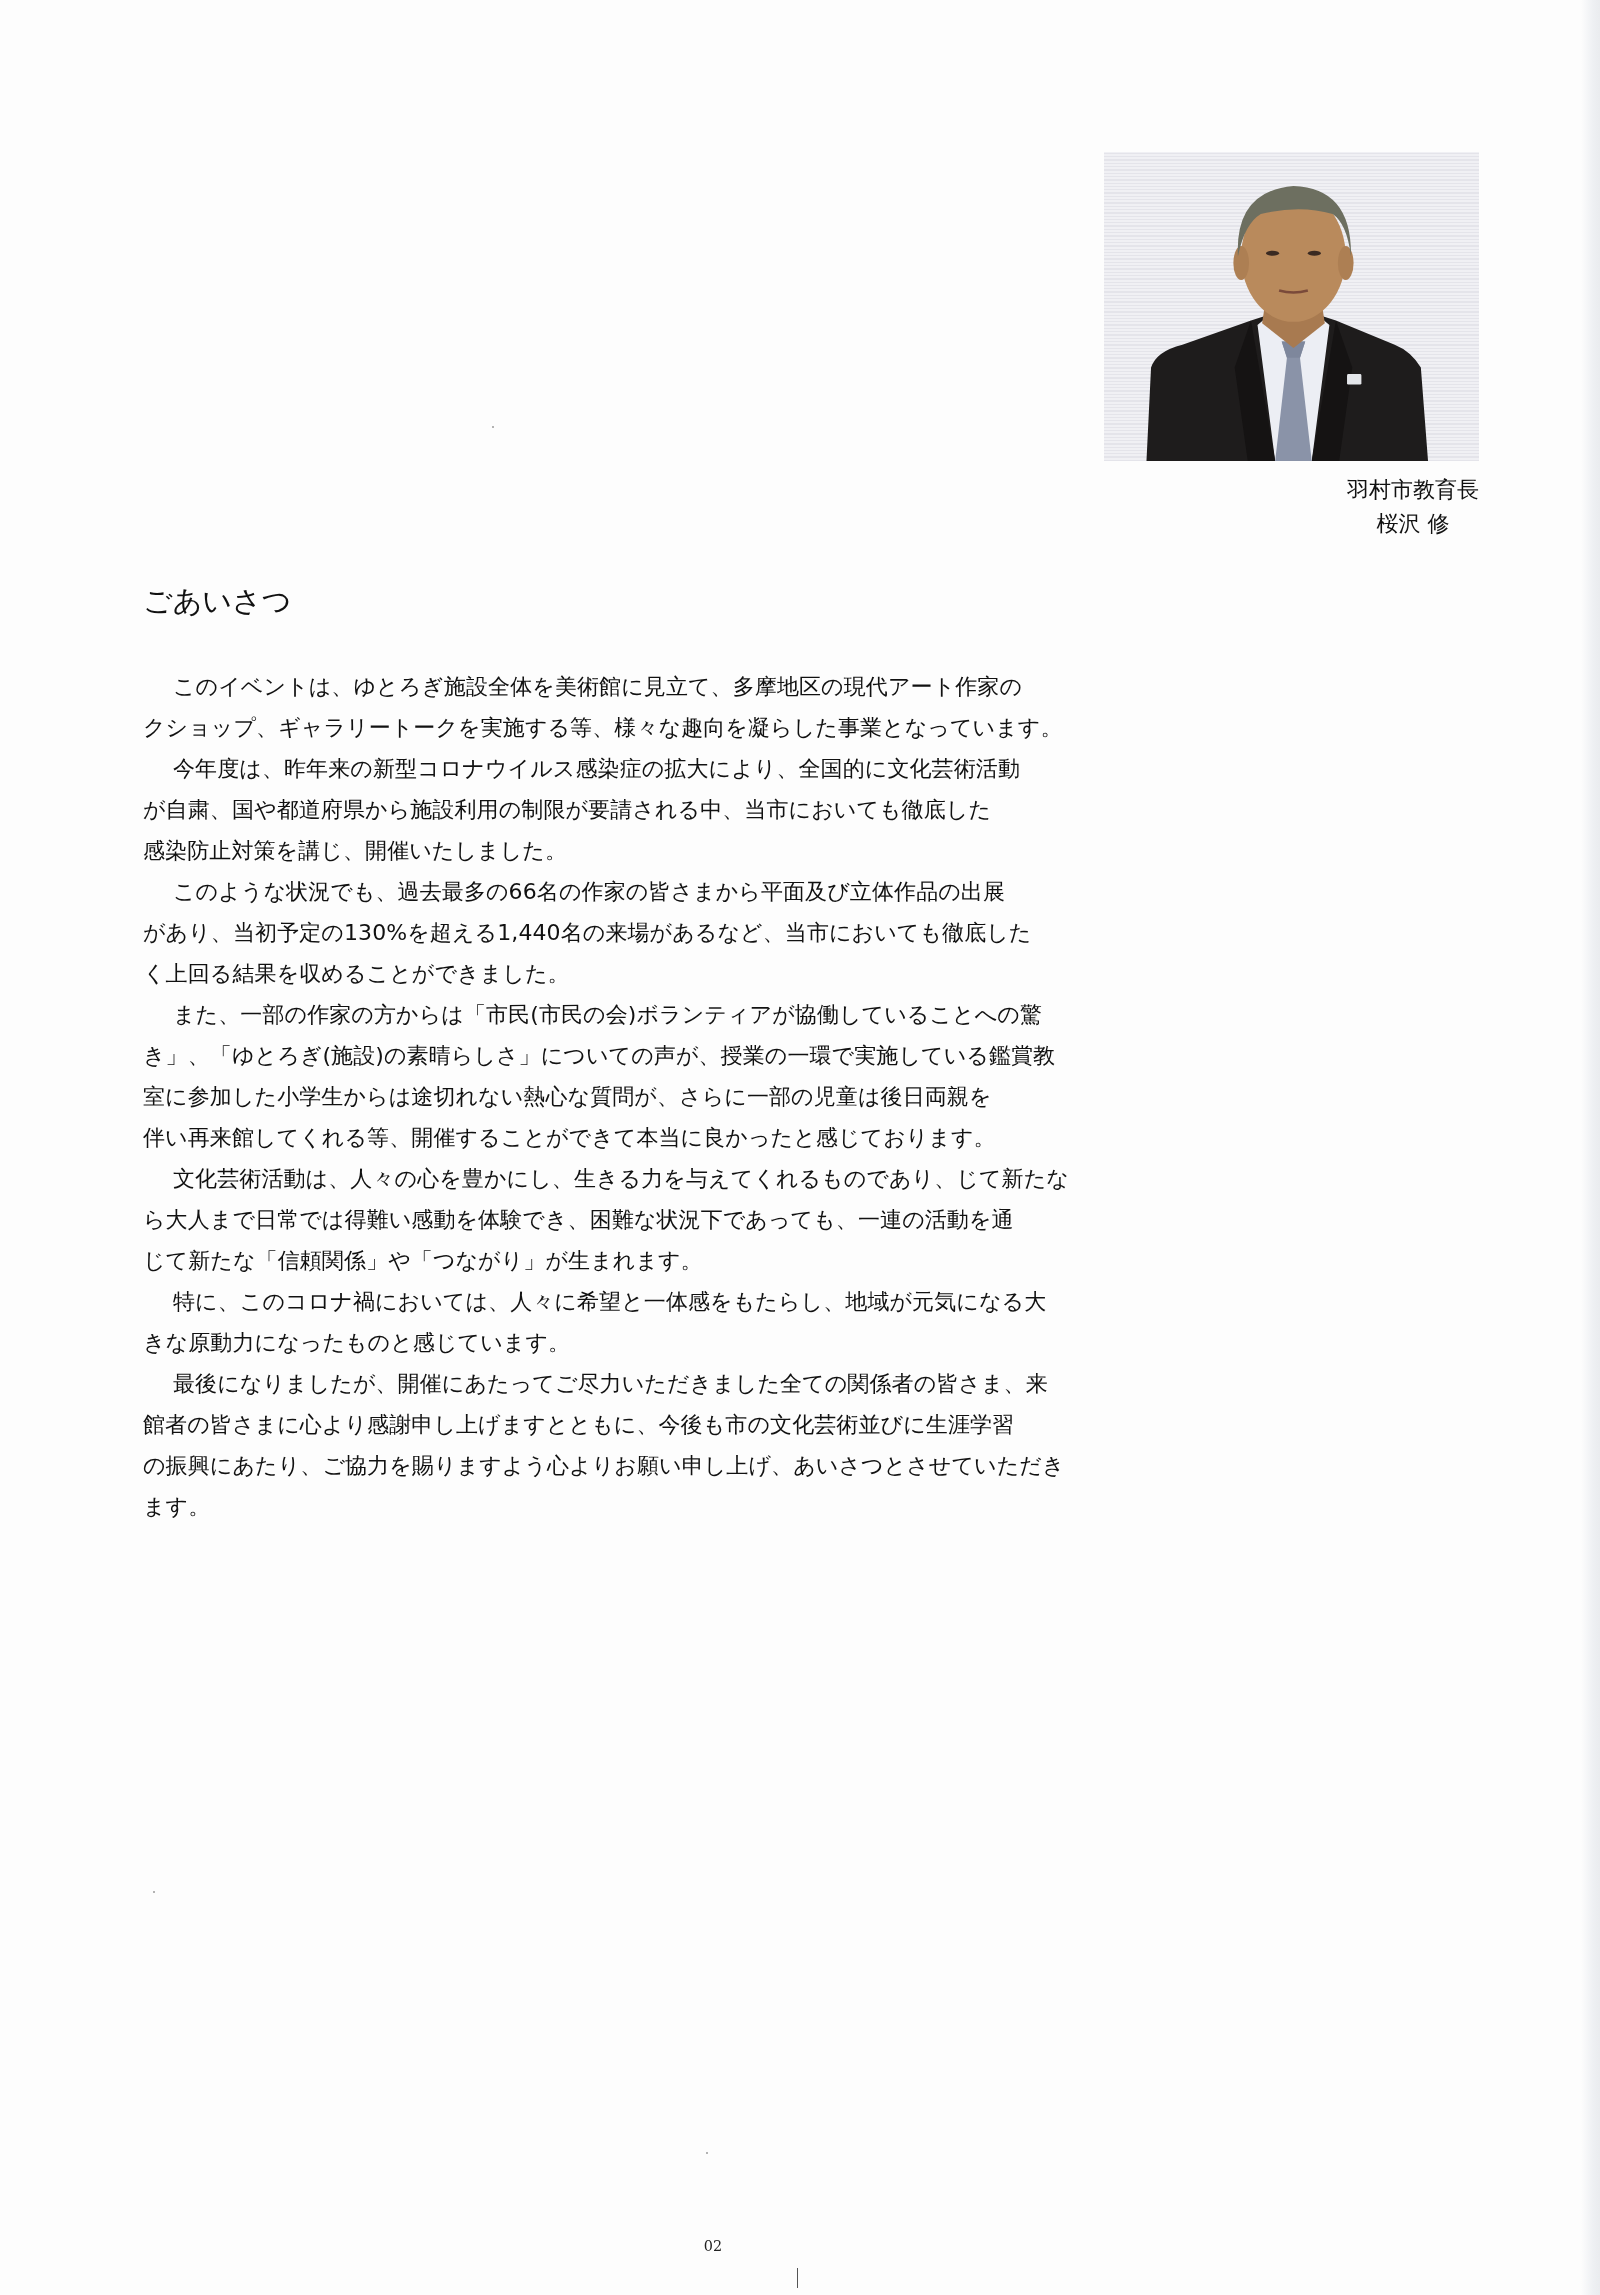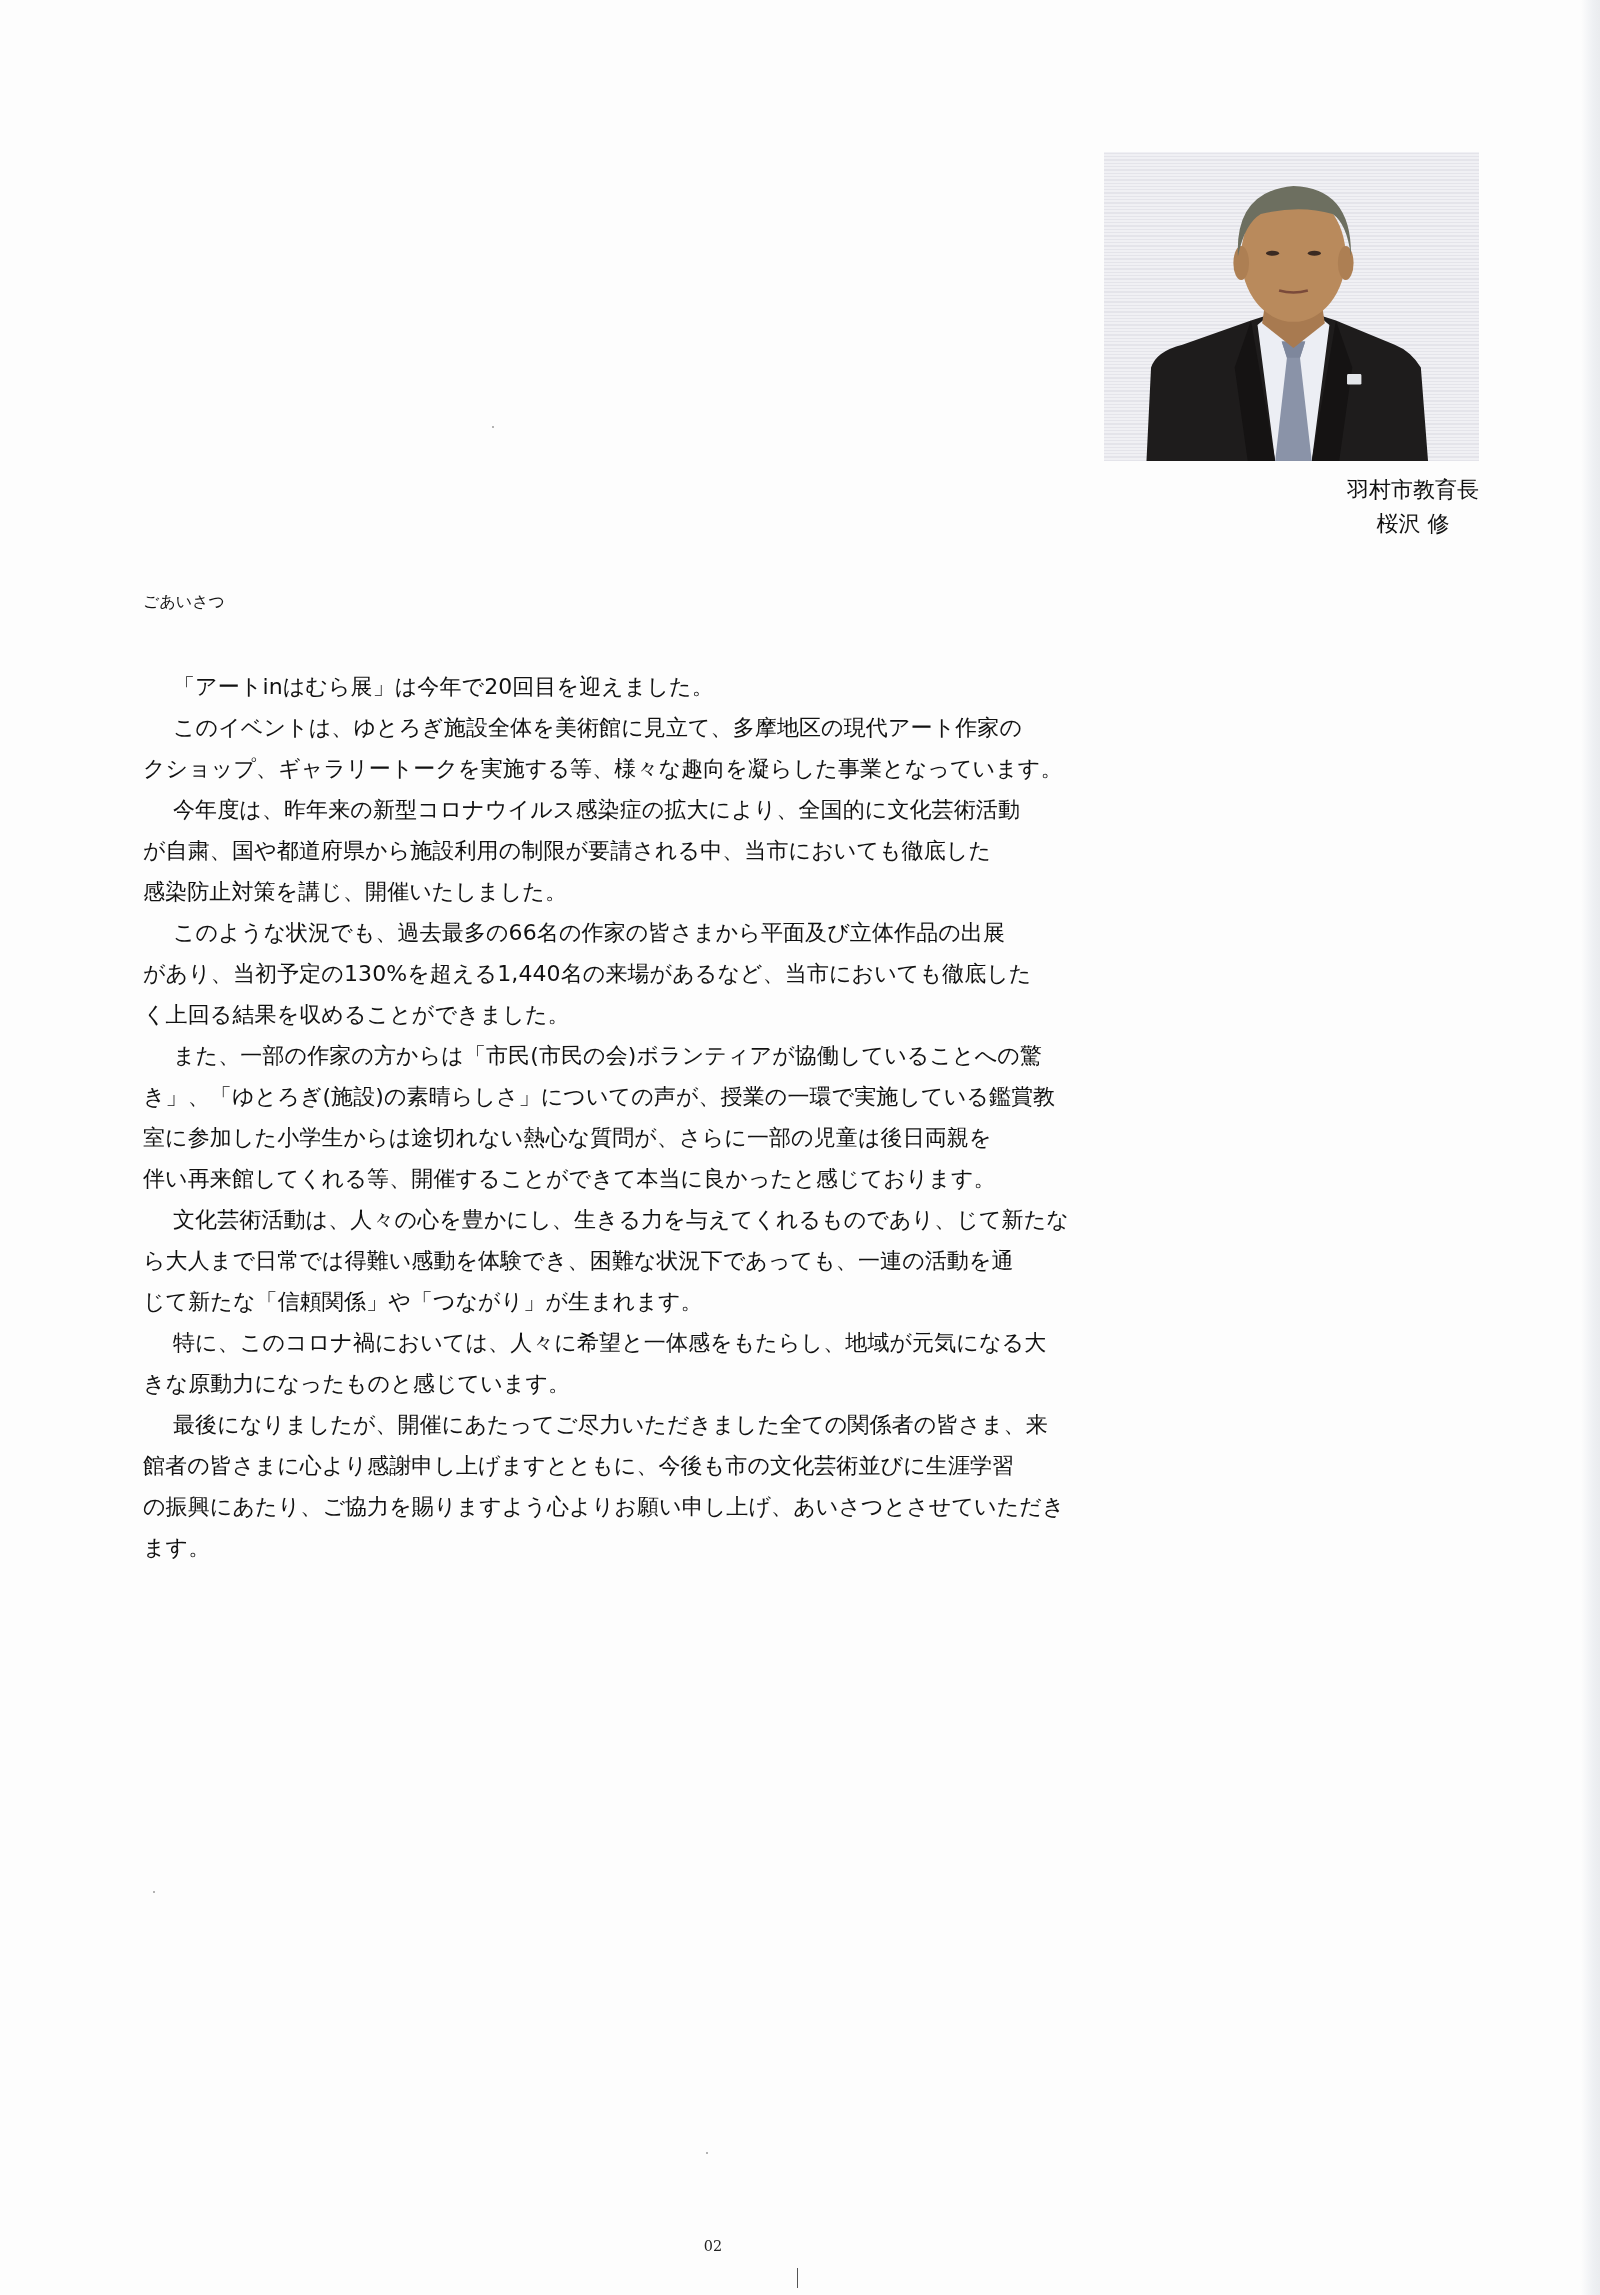--- a/index.html
+++ b/index.html
@@ -23,21 +23,21 @@
         repeating-linear-gradient(0deg, #e4e4ea 0px, #e4e4ea 1.3px, #f0f0f4 1.3px, #f0f0f4 3.3px);
     }
     .photo svg { display: block; }
     .caption {
       position: absolute; right: 122px; top: 473px;
       text-align: center; font-size: 22px; line-height: 34px;
       color: #111;
     }
     .heading {
       position: absolute; left: 143px; top: 586px;
-      font-size: 16px; line-height: 31px; color: #111;
+      font-size: 29px; line-height: 31px; color: #111;
     }
     .body-text {
       position: absolute; left: 143px; top: 666px; width: 912px;
       font-size: 22px; line-height: 41px; color: #111;
       letter-spacing: 0.1px;
     }
     .body-text .para { margin: 0; }
     .body-text .line { display: block; white-space: nowrap; }
     .body-text .line.indent { padding-left: 30px; }
     .page-number {
@@ -89,23 +89,20 @@
 
 <div class="caption">
   <div>羽村市教育長</div>
   <div>桜沢 修</div>
 </div>
 
 <div class="heading">ごあいさつ</div>
 
 <div class="body-text">
   <div class="para">
-    <span class="line indent">「アートinはむら展」は今年で20回目を迎えました。</span>
-  </div>
-  <div class="para">
     <span class="line indent">このイベントは、ゆとろぎ施設全体を美術館に見立て、多摩地区の現代アート作家の</span>
     <span class="line">クショップ、ギャラリートークを実施する等、様々な趣向を凝らした事業となっています。</span>
   </div>
   <div class="para">
     <span class="line indent">今年度は、昨年来の新型コロナウイルス感染症の拡大により、全国的に文化芸術活動</span>
     <span class="line">が自粛、国や都道府県から施設利用の制限が要請される中、当市においても徹底した</span>
     <span class="line">感染防止対策を講じ、開催いたしました。</span>
   </div>
   <div class="para">
     <span class="line indent">このような状況でも、過去最多の66名の作家の皆さまから平面及び立体作品の出展</span>

